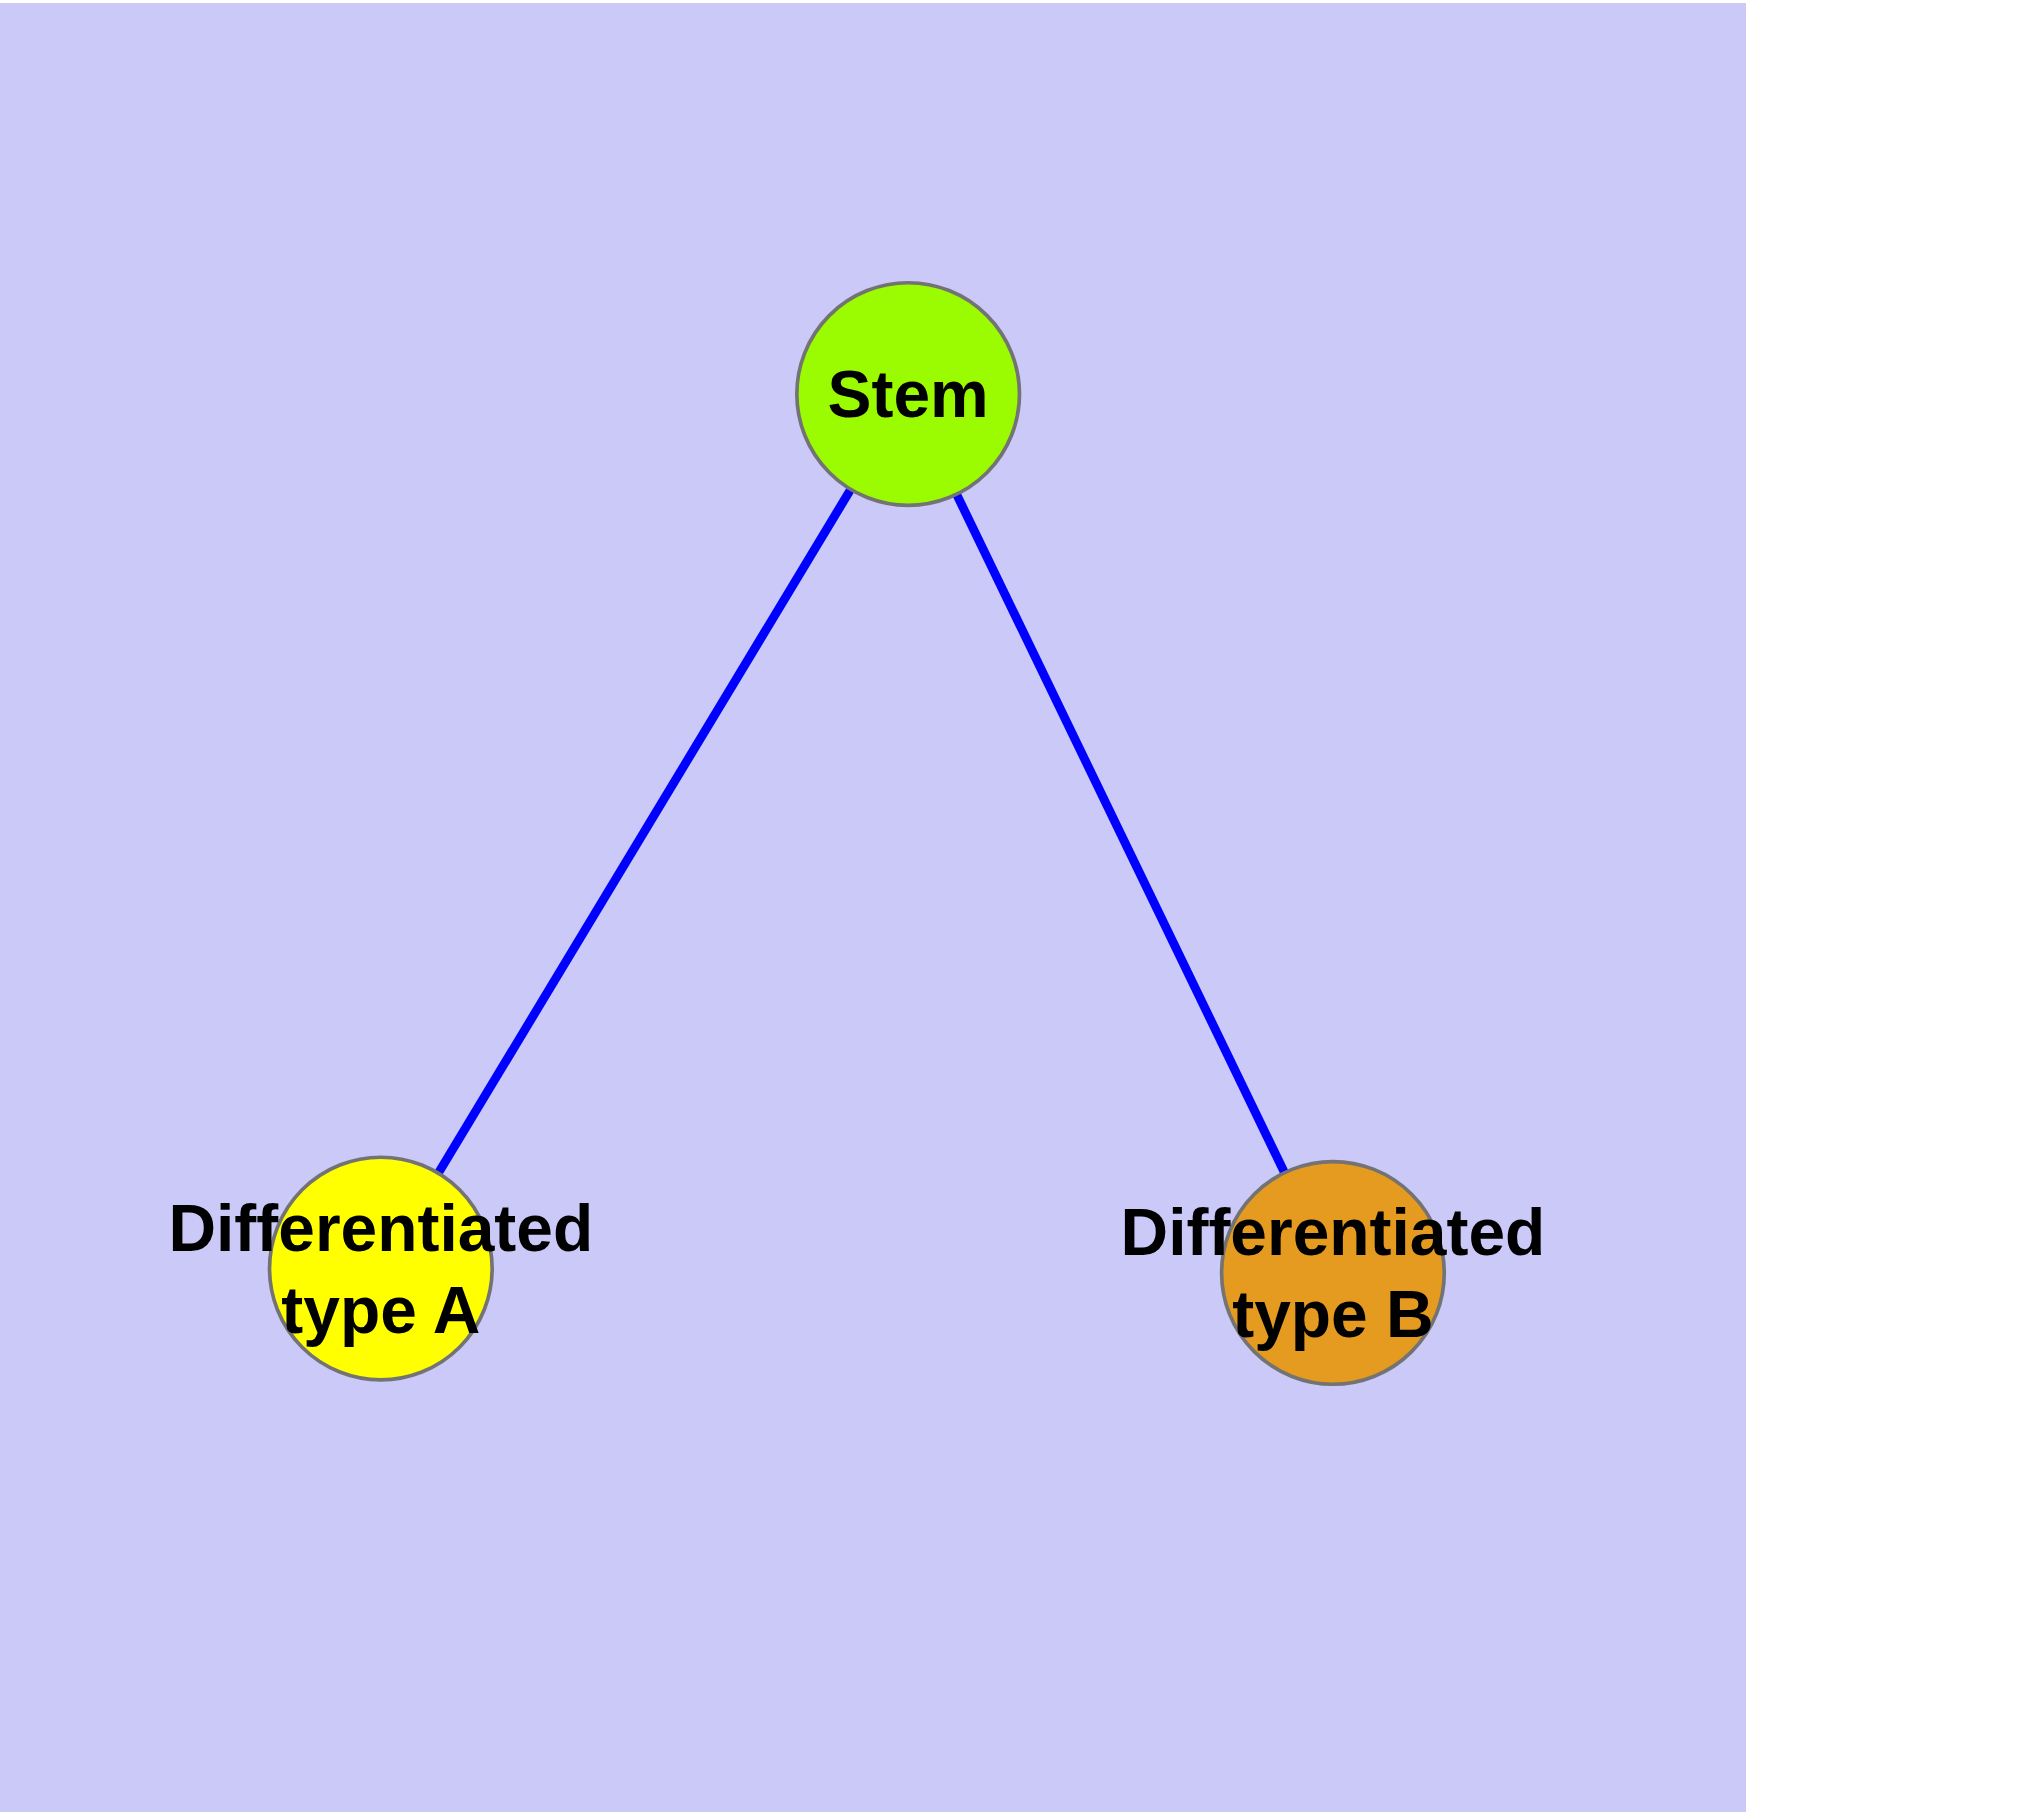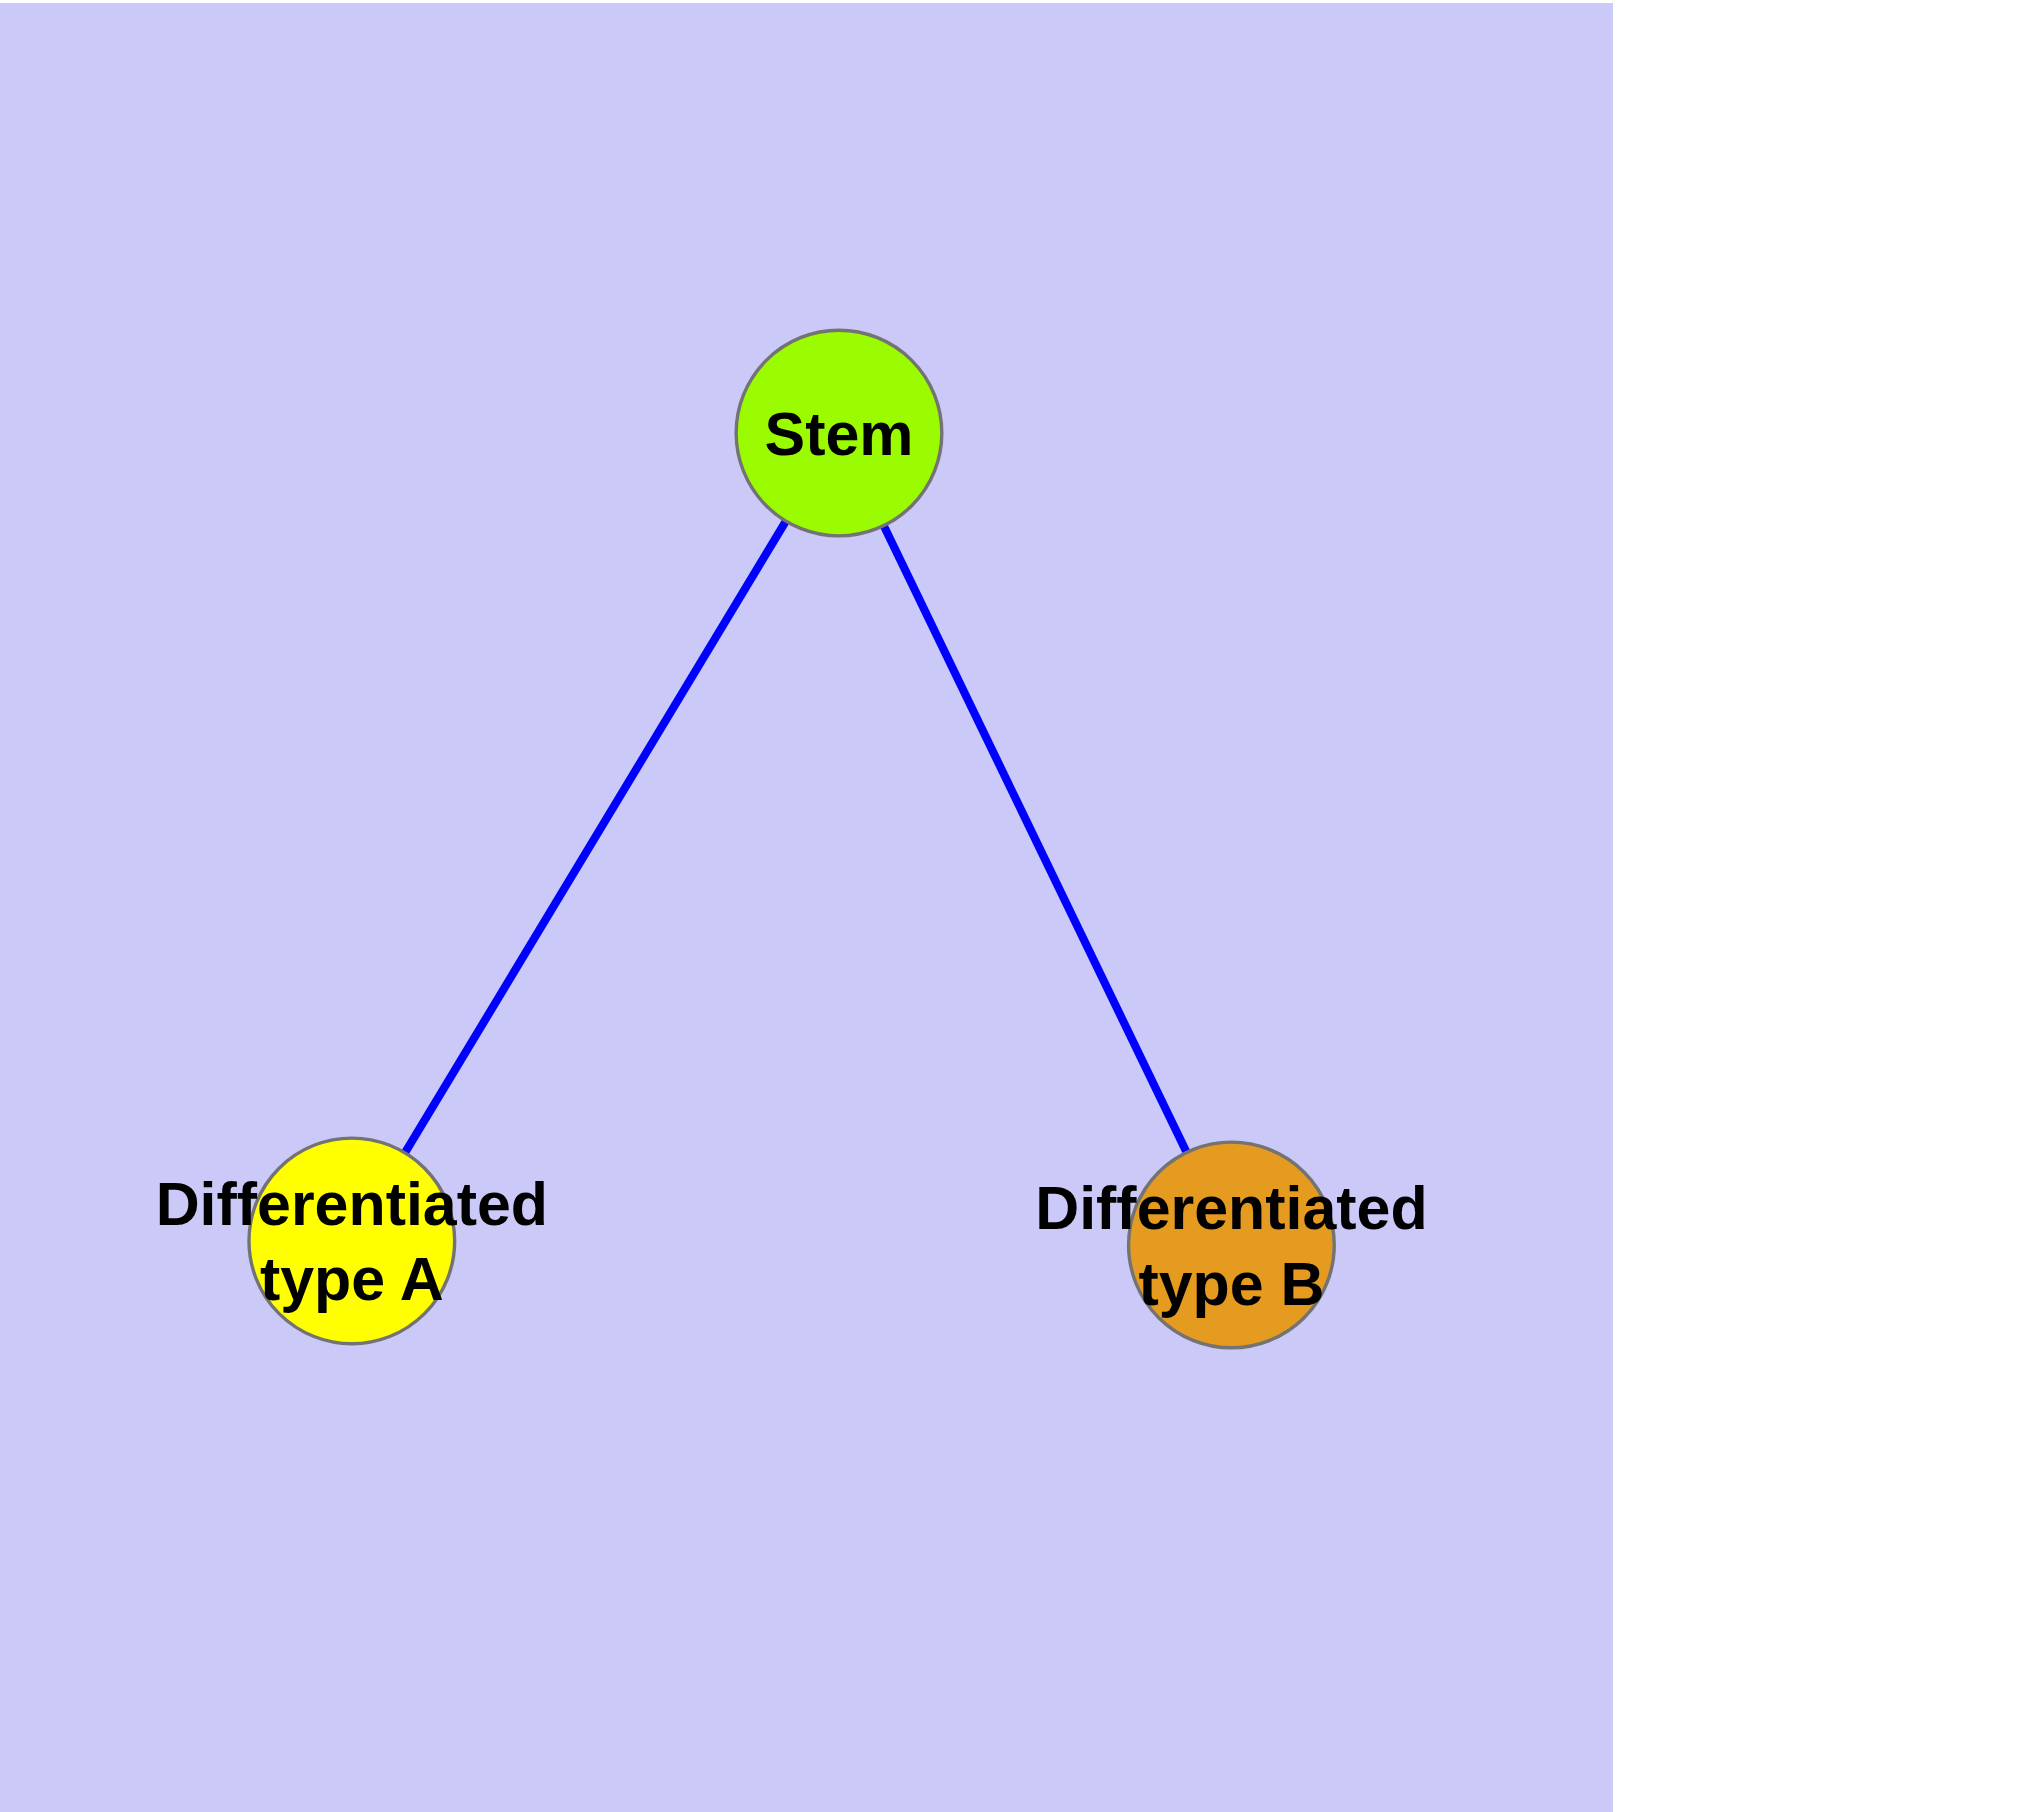--- a/index.html
+++ b/index.html
@@ -2,21 +2,21 @@
 <html style="font-size:13.6px"><head>
 <meta charset="utf-8">
 <style>
   html, body {
     margin: 0;
     padding: 0;
     background: #ffffff;
   }
   .canvas {
     position: relative;
-    width: 1613px;
+    width: 1746px;
     height: 1812px;
     background: #cac9f8;
     overflow: hidden;
     font-family: "Liberation Sans", sans-serif;
   }
   .top-strip {
     position: absolute;
     top: 0;
     left: 0;
     width: 100%;

